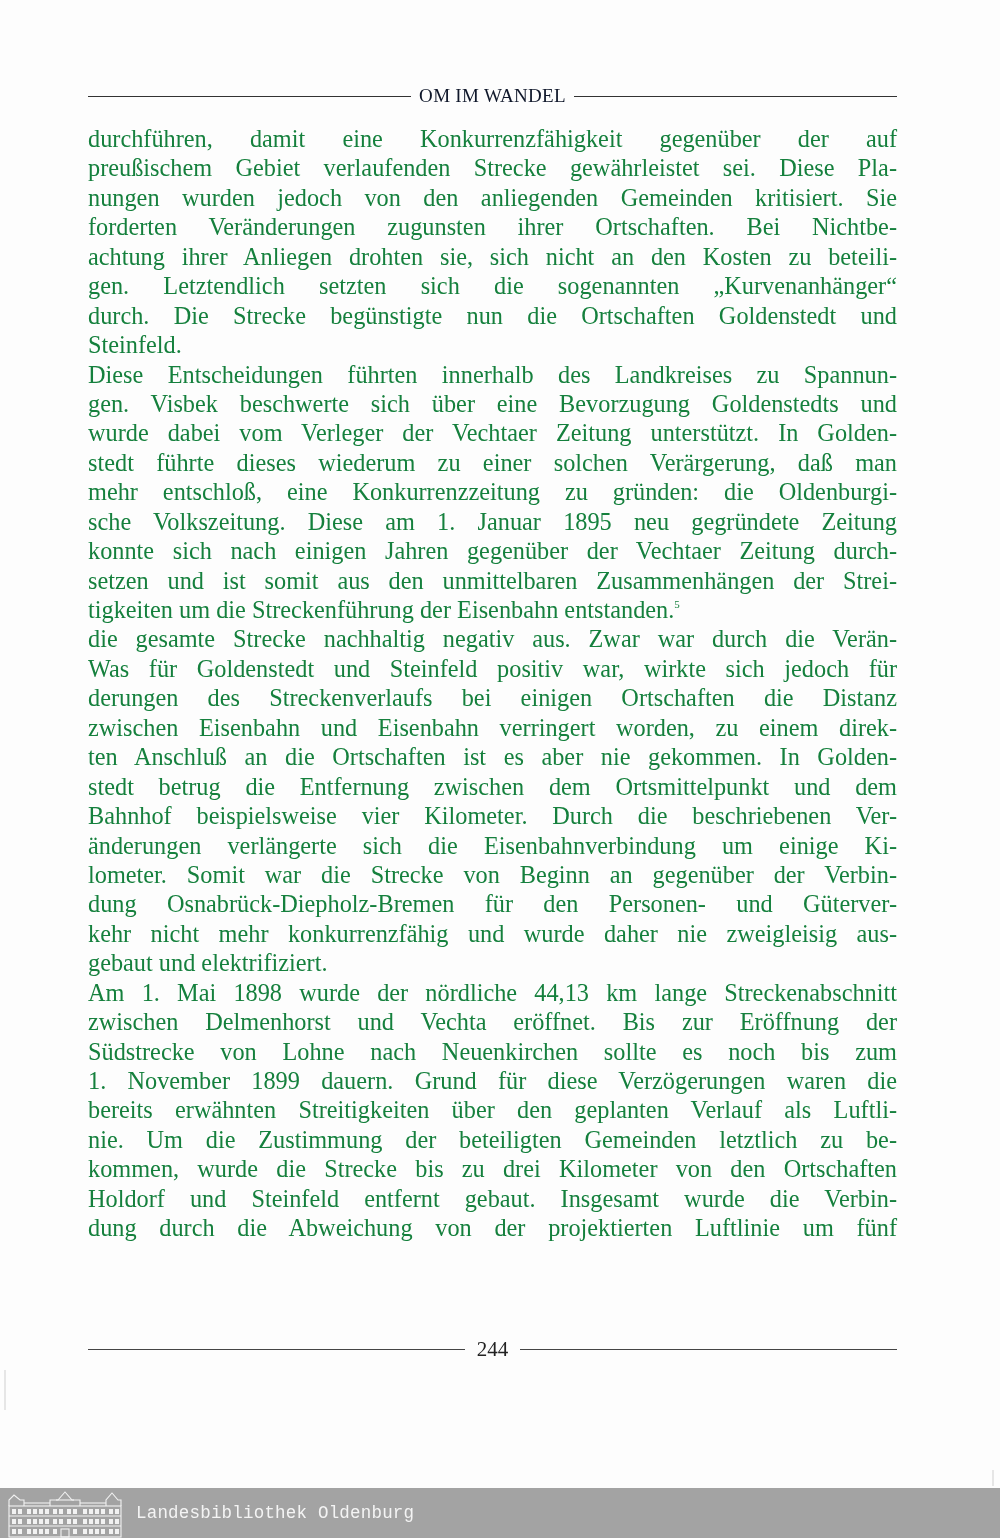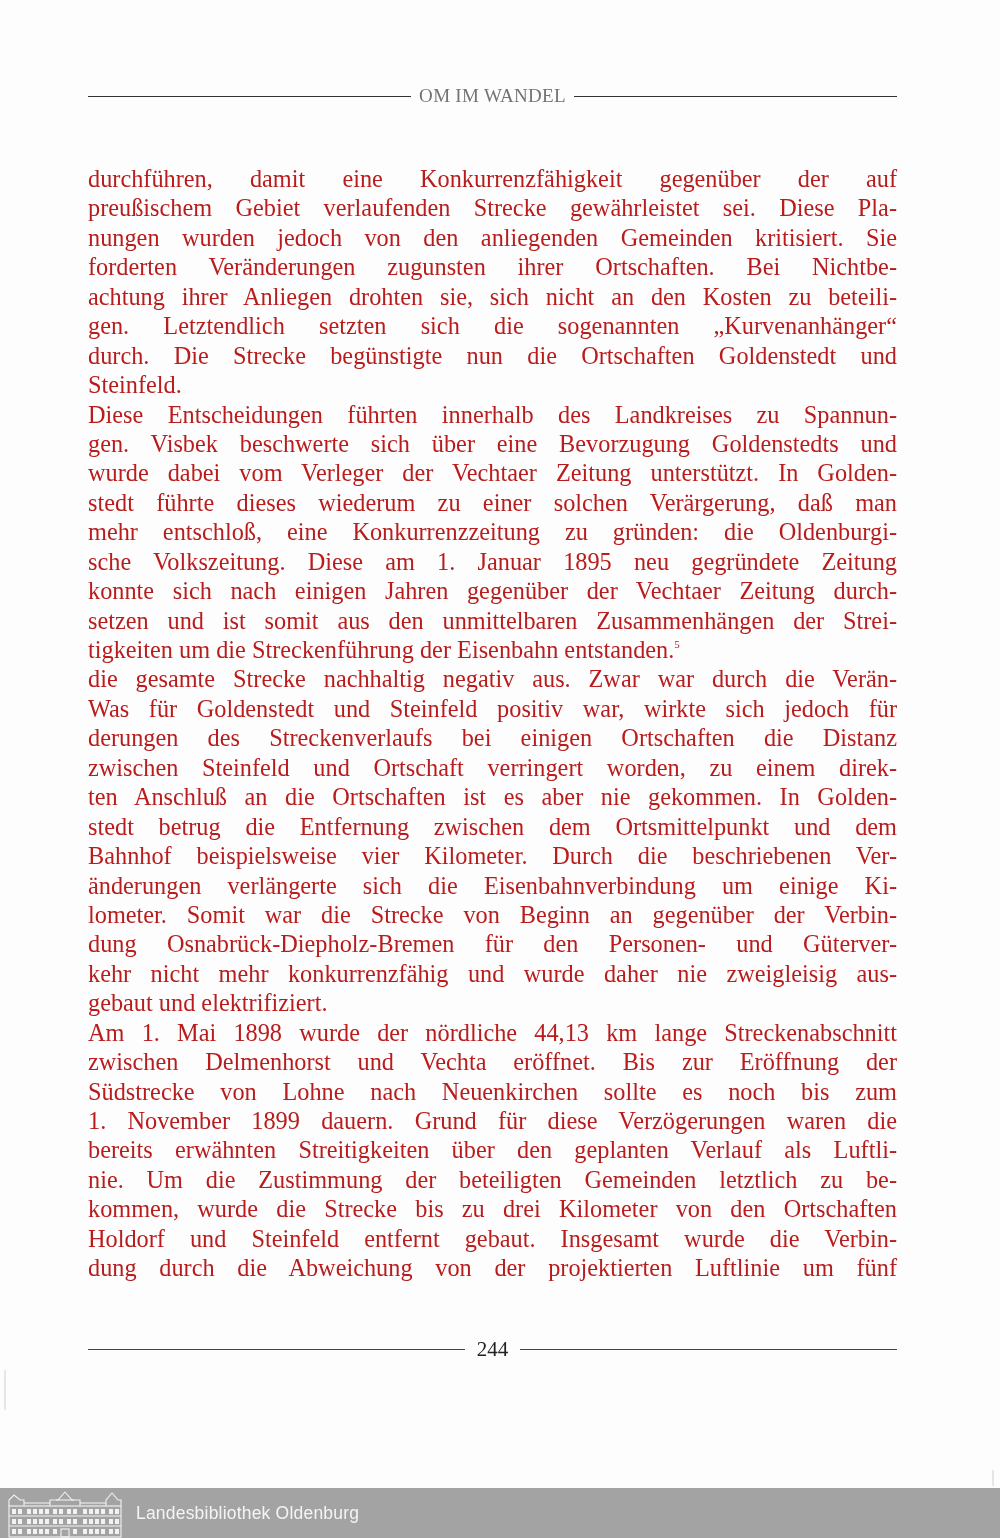--- a/index.html
+++ b/index.html
@@ -33,34 +33,33 @@
   }
   .rule {
     flex: 1;
     height: 0;
     border-top: 1.4px solid #333;
   }
   .running-head .title {
     padding: 0 8px;
     font-size: 19px;
     letter-spacing: 0.3px;
-    color: #737373;
+    color: #0f172a;
     white-space: nowrap;
   }
   .body-text {
     position: absolute;
     left: 88px;
     top: 124px;
     width: 809px;
     font-size: 24.3px;
     line-height: 29.45px;
     text-align: justify;
     hyphens: manual;
-    color: #b91c1c;
-    margin-top: 40px;
+    color: #15803d;
   }
   .body-text .line {
     display: block;
     text-align: justify;
     text-align-last: justify;
     white-space: nowrap;
     overflow: visible;
     height: 29.45px;
   }
   .body-text .line.last {
@@ -112,21 +111,21 @@
   .footer-logo {
     margin-left: 6px;
     width: 118px;
     height: 48px;
     margin-top: 2px;
   }
   .footer-label {
     margin-left: 12px;
     font-size: 17.5px;
     color: #f4f4f4;
-    font-family: Liberation Sans, sans-serif;
+    font-family: Liberation Mono, monospace;
     letter-spacing: 0.2px;
   }
 </style>
 </head>
 <body>
 
 <div class="page">
 
   <div class="edge-mark" style="top:1370px;height:40px;"></div>
   <div class="edge-mark right" style="top:1470px;height:16px;"></div>
@@ -152,21 +151,21 @@
       <span class="line">wurde dabei vom Verleger der Vechtaer Zeitung unterstützt. In Golden-</span>
       <span class="line">stedt führte dieses wiederum zu einer solchen Verärgerung, daß man</span>
       <span class="line">mehr entschloß, eine Konkurrenzzeitung zu gründen: die Oldenburgi-</span>
       <span class="line">sche Volkszeitung. Diese am 1. Januar 1895 neu gegründete Zeitung</span>
       <span class="line">konnte sich nach einigen Jahren gegenüber der Vechtaer Zeitung durch-</span>
       <span class="line">setzen und ist somit aus den unmittelbaren Zusammenhängen der Strei-</span>
       <span class="line last">tigkeiten um die Streckenführung der Eisenbahn entstanden.<sup>5</sup></span>
       <span class="line">die gesamte Strecke nachhaltig negativ aus. Zwar war durch die Verän-</span>
       <span class="line">Was für Goldenstedt und Steinfeld positiv war, wirkte sich jedoch für</span>
       <span class="line">derungen des Streckenverlaufs bei einigen Ortschaften die Distanz</span>
-      <span class="line">zwischen Steinfeld und Ortschaft verringert worden, zu einem direk-</span>
+      <span class="line">zwischen Eisenbahn und Eisenbahn verringert worden, zu einem direk-</span>
       <span class="line">ten Anschluß an die Ortschaften ist es aber nie gekommen. In Golden-</span>
       <span class="line">stedt betrug die Entfernung zwischen dem Ortsmittelpunkt und dem</span>
       <span class="line">Bahnhof beispielsweise vier Kilometer. Durch die beschriebenen Ver-</span>
       <span class="line">änderungen verlängerte sich die Eisenbahnverbindung um einige Ki-</span>
       <span class="line">lometer. Somit war die Strecke von Beginn an gegenüber der Verbin-</span>
       <span class="line">dung Osnabrück-Diepholz-Bremen für den Personen- und Güterver-</span>
       <span class="line">kehr nicht mehr konkurrenzfähig und wurde daher nie zweigleisig aus-</span>
       <span class="line last">gebaut und elektrifiziert.</span>
       <span class="line">Am 1. Mai 1898 wurde der nördliche 44,13 km lange Streckenabschnitt</span>
       <span class="line">zwischen Delmenhorst und Vechta eröffnet. Bis zur Eröffnung der</span>

